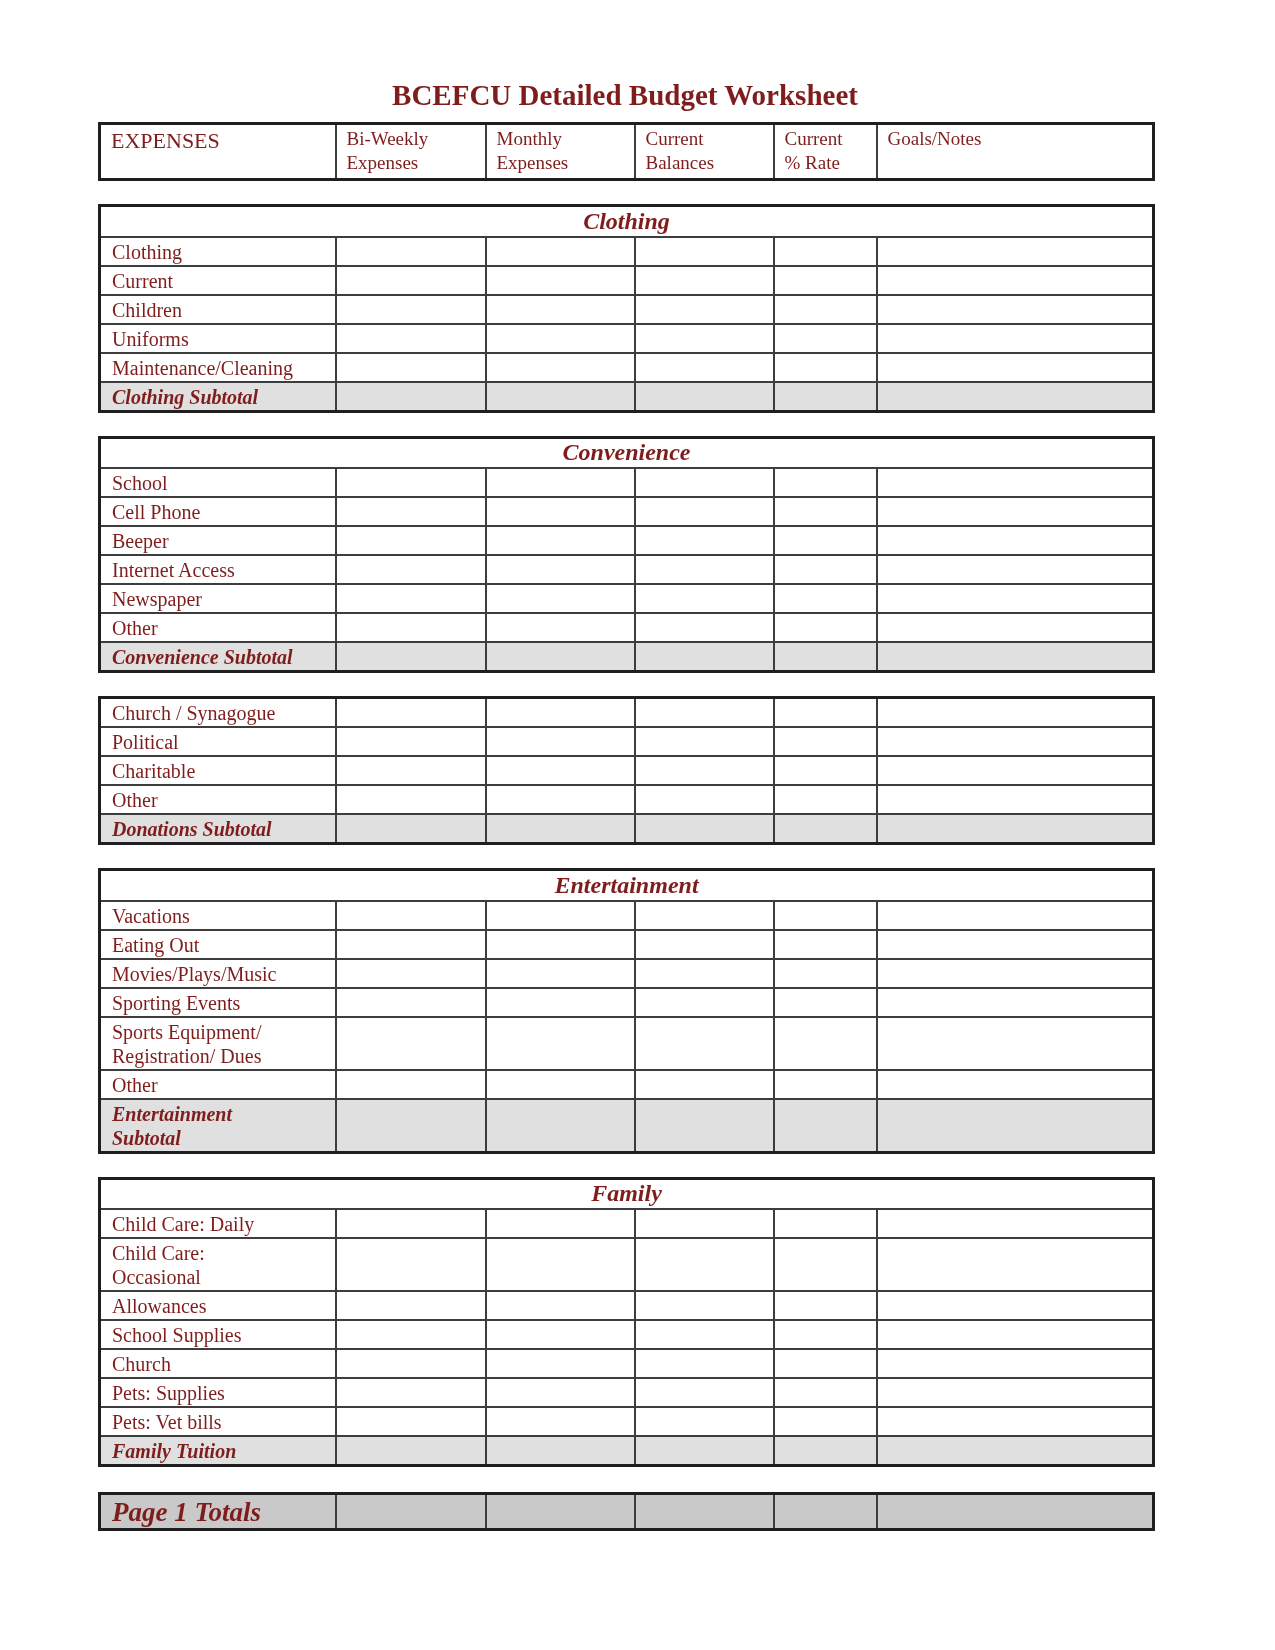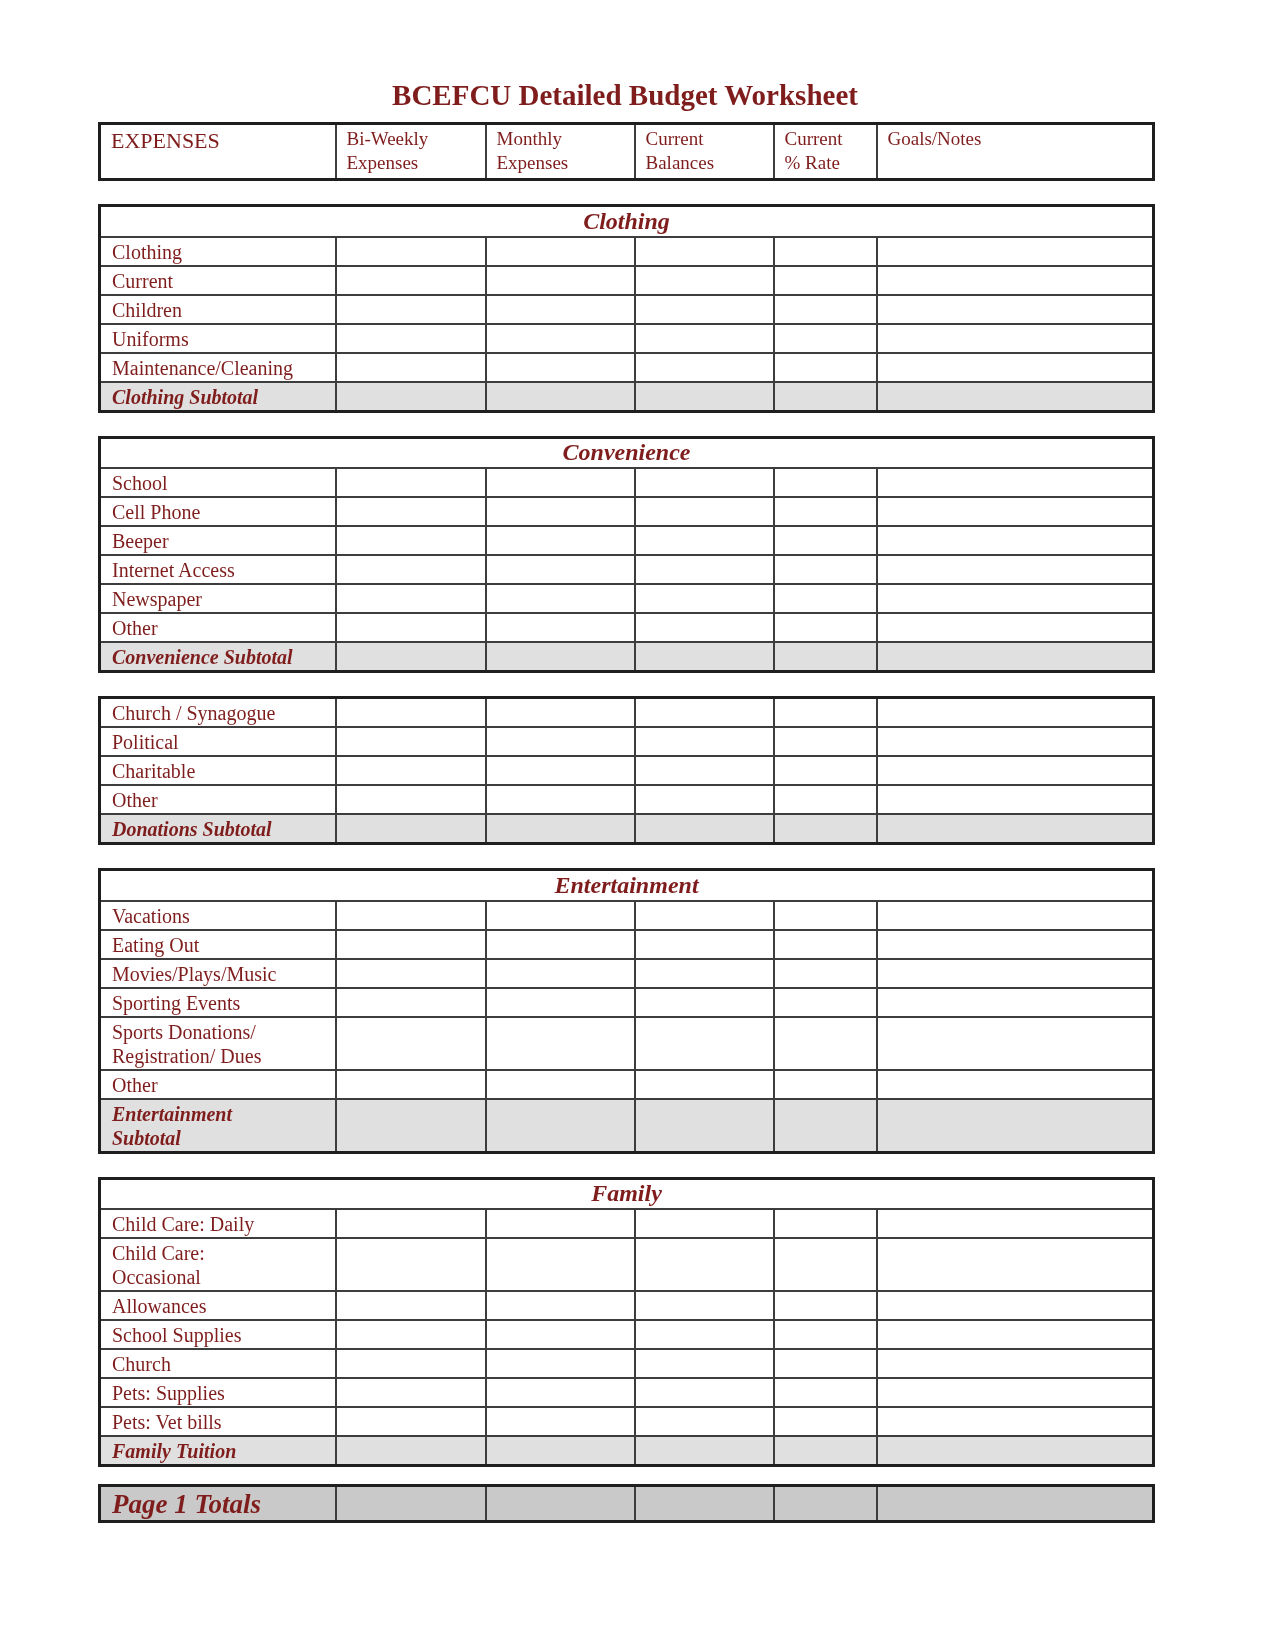--- a/index.html
+++ b/index.html
@@ -80,21 +80,21 @@
     vertical-align: top;
     white-space: pre-line;
   }
   .subtotal-row td {
     background: var(--subtotal-bg, #e0e0e0);
     font-weight: bold;
     font-style: italic;
   }
 
   
-  .totals-table { margin-top: 17px; }
+  .totals-table { margin-top: 25px; }
   .totals-table td {
     background: var(--totals-bg, #c9c9c9);
     font-weight: bold;
     font-style: italic;
     font-size: 27px;
     line-height: 30px;
     height: 29px;
     vertical-align: middle;
   }
 </style>
@@ -363,21 +363,21 @@
       </tr>
           <tr class="data-row">
         <td class="label-cell">Sporting Events</td>
         <td class="value-cell"></td>
         <td class="value-cell"></td>
         <td class="value-cell"></td>
         <td class="value-cell"></td>
         <td class="value-cell"></td>
       </tr>
           <tr class="data-row">
-        <td class="label-cell">Sports Donations/
+        <td class="label-cell">Sports Equipment/
 Registration/ Dues</td>
         <td class="value-cell"></td>
         <td class="value-cell"></td>
         <td class="value-cell"></td>
         <td class="value-cell"></td>
         <td class="value-cell"></td>
       </tr>
           <tr class="data-row">
         <td class="label-cell">Other</td>
         <td class="value-cell"></td>

